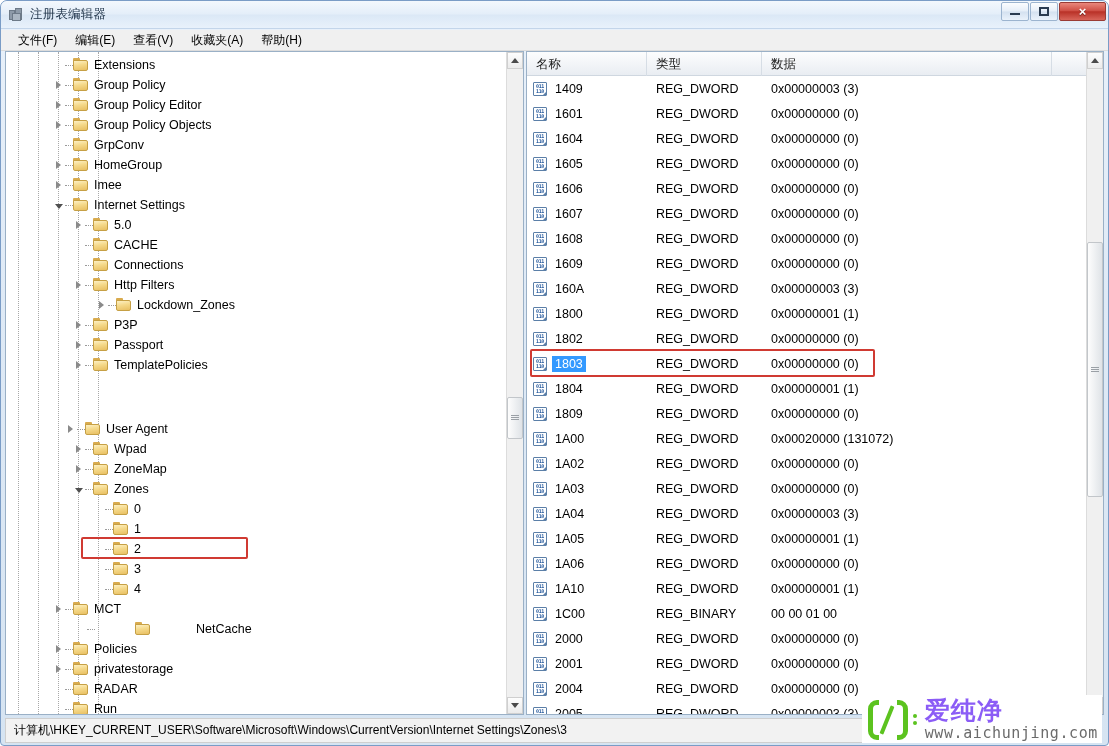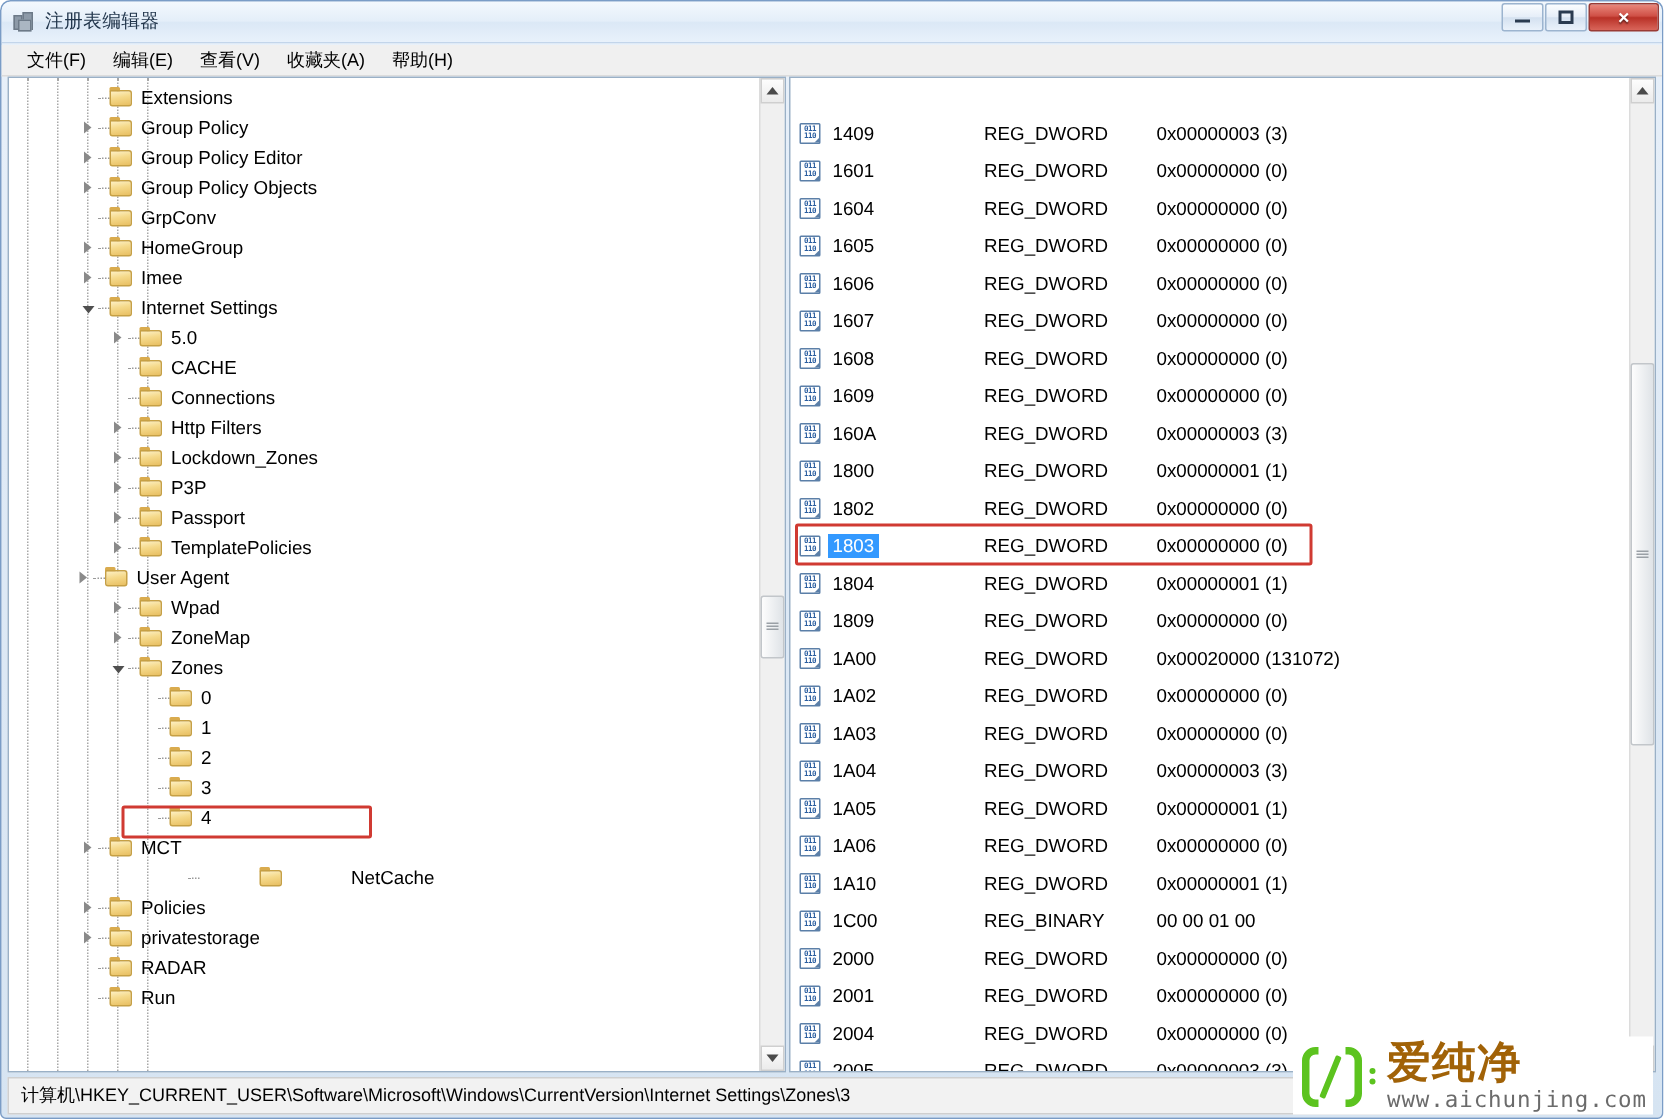--- a/index.html
+++ b/index.html
@@ -241,21 +241,21 @@
   #wm-logo .gapB { position:absolute; bottom:-2px; left:11px; width:18px; height:8px; background:#fff; }
   #wm-logo .slash {
     position: absolute; left: 17px; top: 5px;
     width: 4px; height: 30px; background: #5cc31f;
     transform: rotate(22deg); border-radius: 1px;
   }
   #wm-dots { display:flex; flex-direction:column; gap:3px; margin-left:-3px; }
   #wm-dots i { width:4px; height:4px; background:#5cc31f; border-radius:50%; }
   #wm-text { display: flex; flex-direction: column; line-height: 1; }
   #wm-cn {
-    font-size: 29px; font-weight: bold; color: #a16207;
+    font-size: 25px; font-weight: bold; color: #8b5cf6;
     letter-spacing: 1px; font-family: "DejaVu Sans", sans-serif;
   }
   #wm-url {
     font-size: 15px; color: #6b6b6b; letter-spacing: .6px; margin-top: 3px;
     font-family: "DejaVu Sans Mono", monospace;
   }
 </style>
 </head>
 <body>
 
@@ -416,99 +416,99 @@
             <span class="twisty">
               <span class="arrow-collapsed"></span>
             </span>
             <span class="dashline"></span>
             <span class="folder">
               <i class="tab"></i>
               <i class="body"></i>
             </span>
             <span class="tlabel">Http Filters</span>
           </div>
+          <div class="tnode" style="padding-left: 50px; margin-left: 39px;">
+            <span class="twisty">
+              <span class="arrow-collapsed"></span>
+            </span>
+            <span class="dashline"></span>
+            <span class="folder">
+              <i class="tab"></i>
+              <i class="body"></i>
+            </span>
+            <span class="tlabel">Lockdown_Zones</span>
+          </div>
           <div class="tnode" style="padding-left: 66px;">
             <span class="twisty">
               <span class="arrow-collapsed"></span>
             </span>
             <span class="dashline"></span>
             <span class="folder">
               <i class="tab"></i>
               <i class="body"></i>
             </span>
-            <span class="tlabel">Lockdown_Zones</span>
+            <span class="tlabel">P3P</span>
           </div>
           <div class="tnode" style="padding-left: 66px;">
             <span class="twisty">
               <span class="arrow-collapsed"></span>
             </span>
             <span class="dashline"></span>
             <span class="folder">
               <i class="tab"></i>
               <i class="body"></i>
             </span>
-            <span class="tlabel">P3P</span>
+            <span class="tlabel">Passport</span>
           </div>
           <div class="tnode" style="padding-left: 66px;">
             <span class="twisty">
               <span class="arrow-collapsed"></span>
             </span>
             <span class="dashline"></span>
             <span class="folder">
               <i class="tab"></i>
               <i class="body"></i>
             </span>
-            <span class="tlabel">Passport</span>
+            <span class="tlabel">TemplatePolicies</span>
+          </div>
+          <div class="tnode" style="padding-left: 58px; margin-top: 44px;">
+            <span class="twisty">
+              <span class="arrow-collapsed"></span>
+            </span>
+            <span class="dashline"></span>
+            <span class="folder">
+              <i class="tab"></i>
+              <i class="body"></i>
+            </span>
+            <span class="tlabel">User Agent</span>
           </div>
           <div class="tnode" style="padding-left: 66px;">
             <span class="twisty">
               <span class="arrow-collapsed"></span>
             </span>
             <span class="dashline"></span>
             <span class="folder">
               <i class="tab"></i>
               <i class="body"></i>
             </span>
-            <span class="tlabel">TemplatePolicies</span>
-          </div>
-          <div class="tnode" style="padding-left: 43px;">
-            <span class="twisty">
-              <span class="arrow-collapsed"></span>
-            </span>
-            <span class="dashline"></span>
-            <span class="folder">
-              <i class="tab"></i>
-              <i class="body"></i>
-            </span>
-            <span class="tlabel">User Agent</span>
+            <span class="tlabel">Wpad</span>
           </div>
           <div class="tnode" style="padding-left: 66px;">
             <span class="twisty">
               <span class="arrow-collapsed"></span>
             </span>
             <span class="dashline"></span>
             <span class="folder">
               <i class="tab"></i>
               <i class="body"></i>
             </span>
-            <span class="tlabel">Wpad</span>
+            <span class="tlabel">ZoneMap</span>
           </div>
           <div class="tnode" style="padding-left: 66px;">
             <span class="twisty">
-              <span class="arrow-collapsed"></span>
-            </span>
-            <span class="dashline"></span>
-            <span class="folder">
-              <i class="tab"></i>
-              <i class="body"></i>
-            </span>
-            <span class="tlabel">ZoneMap</span>
-          </div>
-          <div class="tnode" style="padding-left: 66px;">
-            <span class="twisty">
               <span class="arrow-expanded"></span>
             </span>
             <span class="dashline"></span>
             <span class="folder">
               <i class="tab"></i>
               <i class="body"></i>
             </span>
             <span class="tlabel">Zones</span>
           </div>
           <div class="tnode" style="padding-left: 86px;">
@@ -560,21 +560,21 @@
             <span class="twisty">
               <span class="arrow-collapsed"></span>
             </span>
             <span class="dashline"></span>
             <span class="folder">
               <i class="tab"></i>
               <i class="body"></i>
             </span>
             <span class="tlabel">MCT</span>
           </div>
-          <div class="tnode" style="padding-left: 66px; gap: 40px;">
+          <div class="tnode" style="padding-left: 28px; gap: 40px;">
             <span class="twisty"></span>
             <span class="dashline"></span>
             <span class="folder">
               <i class="tab"></i>
               <i class="body"></i>
             </span>
             <span class="tlabel">NetCache</span>
           </div>
           <div class="tnode" style="padding-left: 46px;">
             <span class="twisty">
@@ -630,20 +630,26 @@
               <i></i>
             </span>
         </div>
         <div class="sb-btn down">
           <span class="dn-g"></span>
         </div>
       </div>
     </div>
 
     <div class="pane" id="list-pane">
+      <div id="list-header">
+          <div class="lh-cell c-name">名称</div>
+          <div class="lh-cell c-type">类型</div>
+          <div class="lh-cell c-data">数据</div>
+          <div class="lh-cell c-pad"></div>
+        </div>
       <div id="list-body">
           <div class="lrow">
             <div class="cell c-name">
               <span class="val-icon">
                 <span class="bits">011<br>110</span>
                 <span class="fold"></span>
               </span>
               <span class="namewrap">1409</span>
             </div>
             <div class="cell c-type">REG_DWORD</div>

